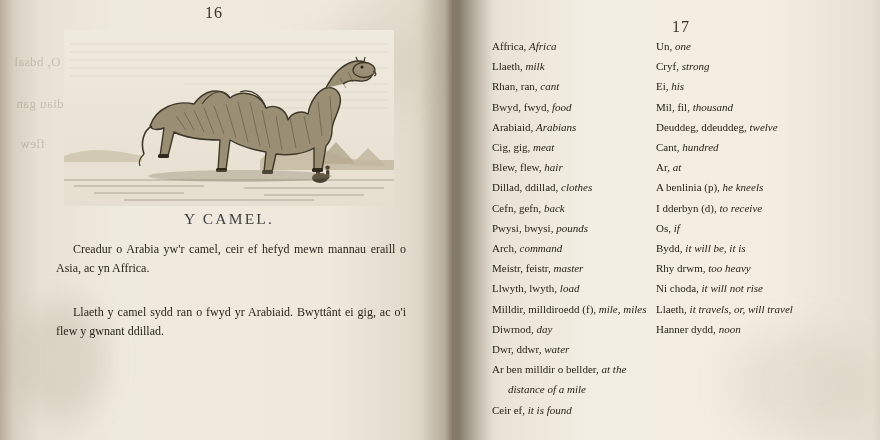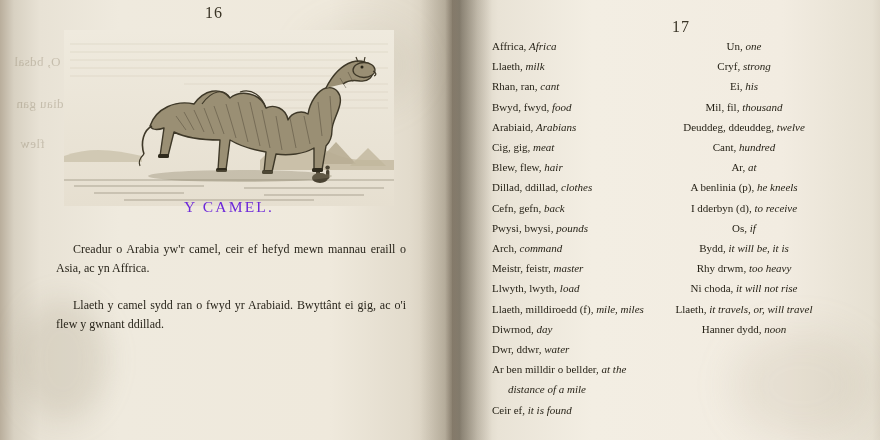--- a/index.html
+++ b/index.html
@@ -79,53 +79,53 @@
     top: 30px;
     width: 330px;
     height: 176px;
     overflow: hidden;
   }
   .engraving svg { display: block; }
 
   .fig-caption {
     position: absolute;
     left: 64px;
-    top: 198px;
+    top: 210px;
     width: 330px;
     text-align: center;
     font-size: 15.5px;
     letter-spacing: 2.2px;
-    color: #6d28d9;
+    color: #404040;
   }
 
   
   .body-text {
     position: absolute;
     left: 56px;
     top: 240px;
     width: 350px;
     font-size: 12px;
     line-height: 19.4px;
     color: #29251b;
     text-align: justify;
   }
   .body-text p { margin: 0 0 0 0; }
-  .body-text p + p { margin-top: 17px; }
+  .body-text p + p { margin-top: 24px; }
   .body-text .ind { display: inline-block; width: 17px; }
 
   
   .vocab {
     position: absolute;
     top: 36px;
     font-size: 11px;
     line-height: 20.2px;
     color: #272318;
   }
   .vocab-col-a { left: 492px; width: 158px; }
-  .vocab-col-b { left: 656px; width: 176px; text-align: center; }
+  .vocab-col-b { left: 656px; width: 176px; }
   .vocab .entry {
     white-space: normal;
   }
   .vocab .hang {
     padding-left: 16px;
     text-indent: -16px;
   }
   .vocab i { font-style: italic; }
 
   
@@ -288,21 +288,21 @@
     <div class="entry hang"><span>Bwyd, fwyd,</span> <i>food</i></div>
     <div class="entry hang"><span>Arabiaid,</span> <i>Arabians</i></div>
     <div class="entry hang"><span>Cig, gig,</span> <i>meat</i></div>
     <div class="entry hang"><span>Blew, flew,</span> <i>hair</i></div>
     <div class="entry hang"><span>Dillad, ddillad,</span> <i>clothes</i></div>
     <div class="entry hang"><span>Cefn, gefn,</span> <i>back</i></div>
     <div class="entry hang"><span>Pwysi, bwysi,</span> <i>pounds</i></div>
     <div class="entry hang"><span>Arch,</span> <i>command</i></div>
     <div class="entry hang"><span>Meistr, feistr,</span> <i>master</i></div>
     <div class="entry hang"><span>Llwyth, lwyth,</span> <i>load</i></div>
-    <div class="entry hang"><span>Llaeth, milldiroedd (f),</span> <i>mile, miles</i></div>
+    <div class="entry hang"><span>Milldir, milldiroedd (f),</span> <i>mile, miles</i></div>
     <div class="entry hang"><span>Diwrnod,</span> <i>day</i></div>
     <div class="entry hang"><span>Dwr, ddwr,</span> <i>water</i></div>
     <div class="entry hang"><span>Ar ben milldir o bellder,</span> <i>at the distance of a mile</i></div>
     <div class="entry hang"><span>Ceir ef,</span> <i>it is found</i></div>
 
   </div>
 
   <div class="vocab vocab-col-b clip-bottom" style="height:398px;">
     <div class="entry hang"><span>Un,</span> <i>one</i></div>
     <div class="entry hang"><span>Cryf,</span> <i>strong</i></div>

